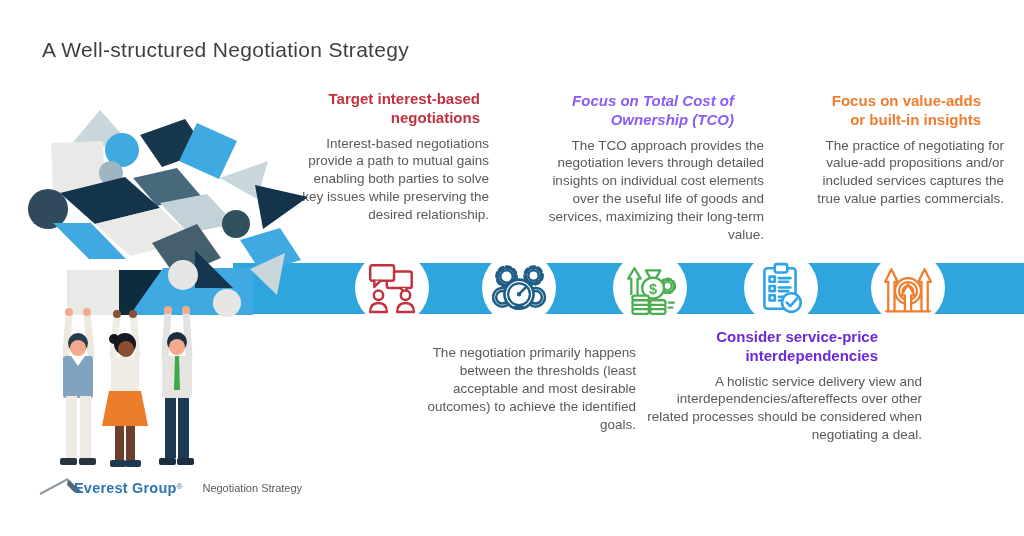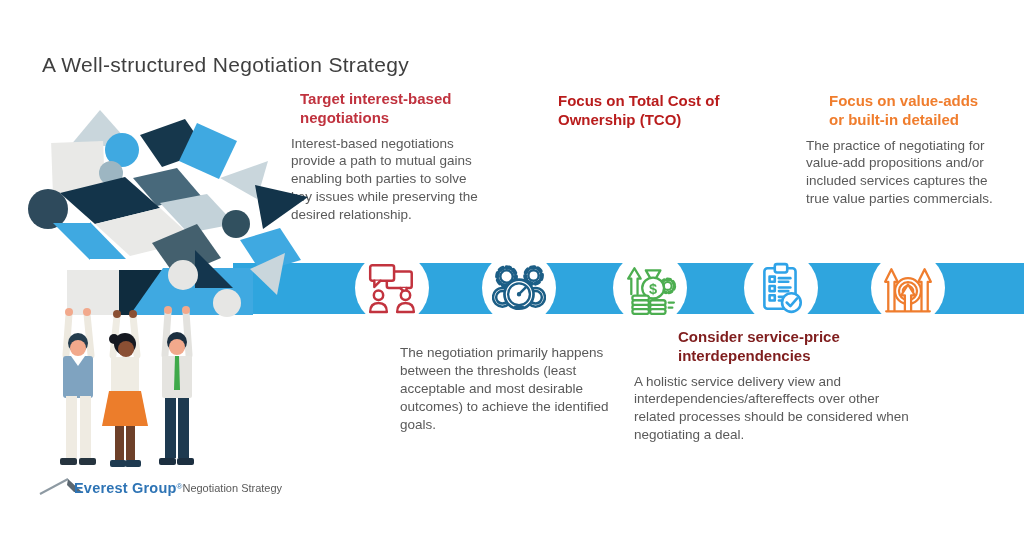--- a/index.html
+++ b/index.html
@@ -1,66 +1,67 @@
 <!DOCTYPE html>
 <html><head>
 <meta charset="utf-8">
 <style>
   html,body{margin:0;padding:0;background:#fff;}
   #canvas{
     position:relative;width:1024px;height:536px;background:#ffffff;overflow:hidden;
     font-family:"Liberation Sans",sans-serif;
   }
   .title{
-    position:absolute;left:42px;top:53px;font-size:21px;color:#3F3F3F;letter-spacing:.3px;
+    position:absolute;left:42px;top:38px;font-size:21px;color:#3F3F3F;letter-spacing:.3px;
   }
   .band{
     position:absolute;left:233px;top:263px;width:791px;height:51px;background:#2FA5DE;z-index:1;
   }
   .node{
     position:absolute;top:251px;width:74px;height:74px;border-radius:50%;background:#ffffff;
     display:flex;align-items:center;justify-content:center;z-index:2;
   }
   .node svg{display:block;}
-  .block{position:absolute;text-align:left;z-index:2;}
+  .block{position:absolute;text-align:right;z-index:2;}
   .block h3{font-size:15px;font-weight:bold;line-height:1.25;margin:0 auto 7px auto;}
   .block p{font-size:13.5px;line-height:1.33;color:#595959;margin:0;}
-  .c-red{color:#C0323E;}   .c-navy{color:#1A3A5C;}  .c-green{color:#b91c1c;}
-  .c-blue{color:#7f1d1d;}  .c-orange{color:#F07D2D;}
+  .c-red{color:#C0323E;}   .c-navy{color:#1A3A5C;}  .c-green{color:#8b5cf6;font-style:italic;}
+  .c-blue{color:#6d28d9;}  .c-orange{color:#F07D2D;}
   #b1{left:291px;top:90px;width:198px;}  #b1 h3{width:180px;}
   #b2{left:389px;top:328px;width:258px;} #b2 h3{width:212px;} #b2 p{width:236px;margin:16px auto;}
   #b3{left:528px;top:92px;width:236px;}  #b3 h3{width:176px;}
   #b4{left:634px;top:328px;width:288px;} #b4 h3{width:200px;}
   #b5{left:806px;top:92px;width:198px;}  #b5 h3{width:152px;}
   #illo{position:absolute;left:25px;top:103px;z-index:3;}
   .footer{
     position:absolute;left:38px;top:462px;height:34px;display:flex;align-items:flex-end;z-index:4;
   }
   .footer .brand{color:#2E74B5;font-size:14.5px;font-weight:bold;letter-spacing:.2px;margin-left:-16px;}
   .footer .reg{color:#2E74B5;font-size:8px;vertical-align:super;position:relative;top:-5px;}
-  .footer .tagline{color:#5A5A5A;font-size:11px;margin-left:0;position:relative;top:-2px;}
+  .footer .tagline{color:#5A5A5A;font-size:11px;margin-left:20px;position:relative;top:-2px;}
 </style>
 </head>
 <body>
 
 <div id="canvas">
 
   <div class="title">A Well-structured Negotiation Strategy</div>
 
   <div class="band"></div>
 
   <div class="block" id="b1">
     <h3 class="c-red">Target interest-based negotiations</h3>
     <p>Interest-based negotiations provide a path to mutual gains enabling both parties to solve key issues while preserving the desired relationship.</p>
   </div>
   <div class="block" id="b3">
     <h3 class="c-green">Focus on Total Cost of Ownership (TCO)</h3>
+    <p>The TCO approach provides the negotiation levers through detailed insights on individual cost elements over the useful life of goods and services, maximizing their long-term value.</p>
   </div>
   <div class="block" id="b5">
-    <h3 class="c-orange">Focus on value-adds or built-in detailed</h3>
+    <h3 class="c-orange">Focus on value-adds or built-in insights</h3>
     <p>The practice of negotiating for value-add propositions and/or included services captures the true value parties commercials.</p>
   </div>
   <div class="block" id="b2">
     <p>The negotiation primarily happens between the thresholds (least acceptable and most desirable outcomes) to achieve the identified goals.</p>
   </div>
   <div class="block" id="b4">
     <h3 class="c-blue">Consider service-price interdependencies</h3>
     <p>A holistic service delivery view and interdependencies/aftereffects over other related processes should be considered when negotiating a deal.</p>
   </div>
 

